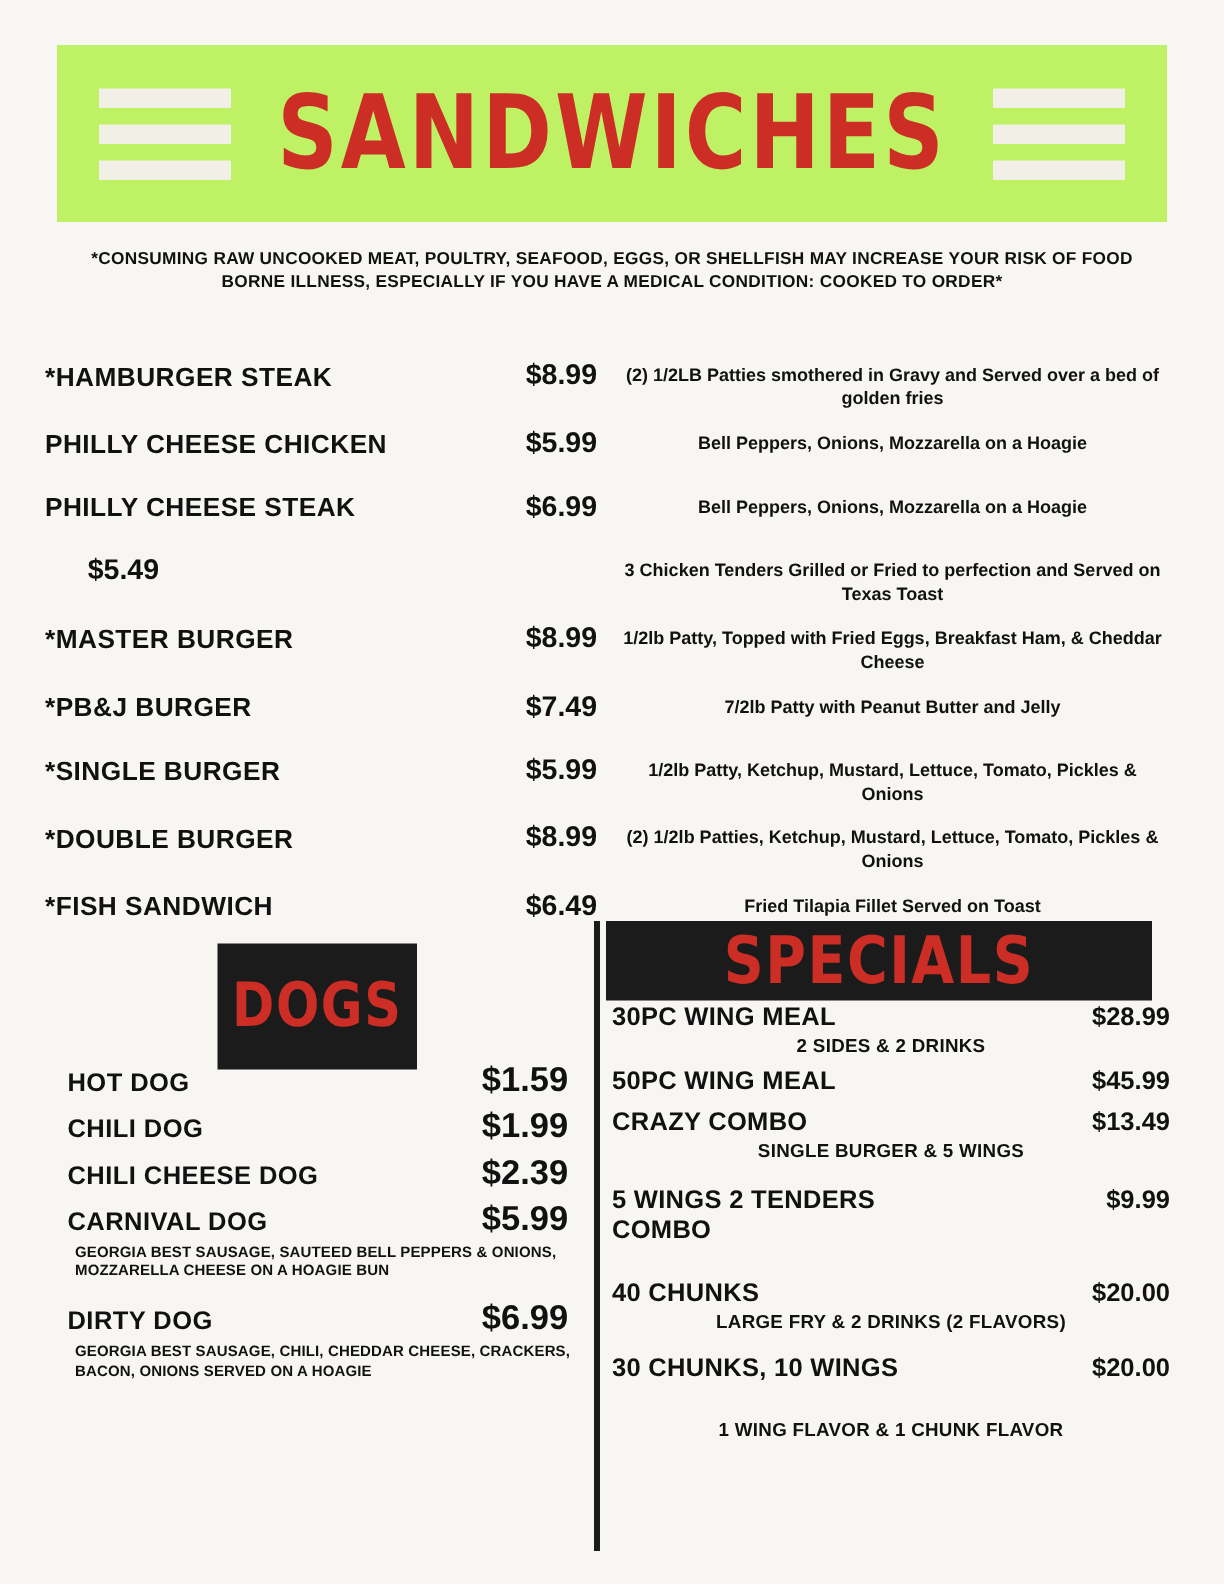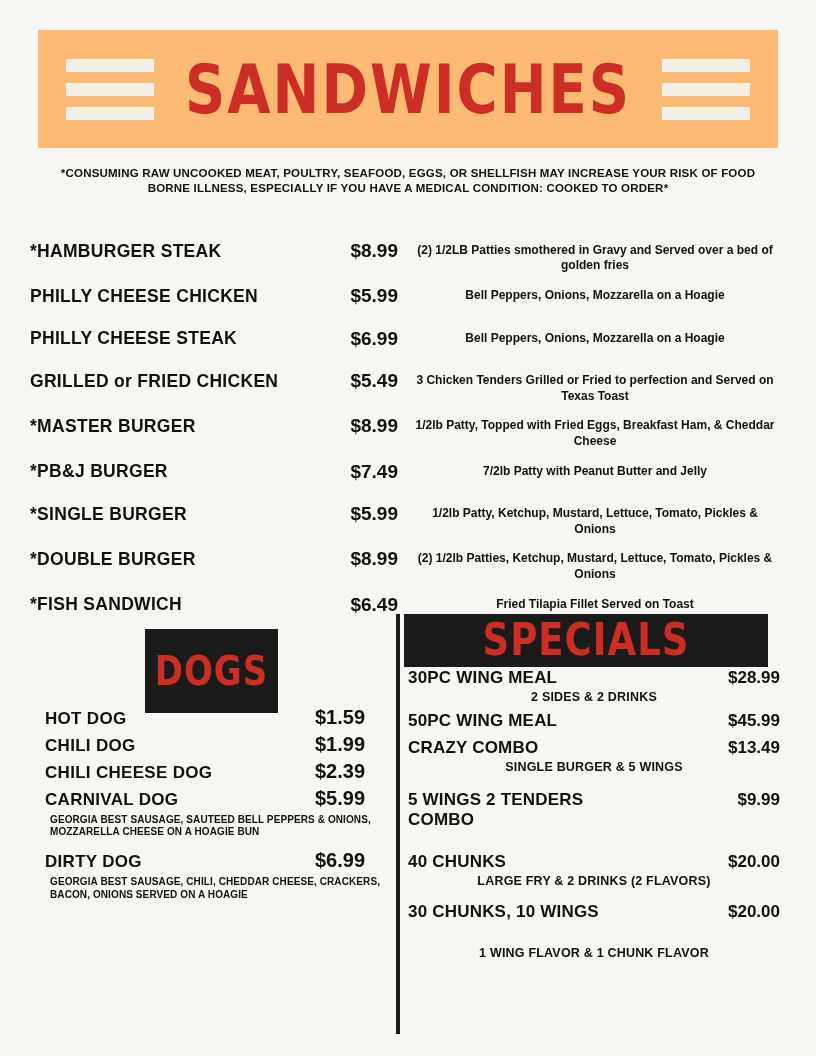--- a/index.html
+++ b/index.html
@@ -23,21 +23,21 @@
     padding: 0;
   }
 
   
   .header-banner {
     position: absolute;
     left: 38px;
     top: 30px;
     width: 740px;
     height: 118px;
-    background: #fdba74;
+    background: #bef264;
     display: flex;
     align-items: center;
     justify-content: space-between;
     padding: 0 28px;
     box-sizing: border-box;
   }
   .bars {
     display: flex;
     flex-direction: column;
     gap: 11px;
@@ -148,24 +148,24 @@
     align-items: baseline;
     margin-bottom: 4px;
   }
   .d-name {
     font-size: 17px;
     font-weight: bold;
     flex: 1;
     letter-spacing: 0.3px;
   }
   .d-price {
-    font-size: 20px;
+    font-size: 23px;
     font-weight: bold;
     width: 70px;
-    text-align: left;
+    text-align: center;
   }
   .d-desc {
     font-size: 10px;
     font-weight: bold;
     line-height: 1.22;
     margin: 1px 0 11px 5px;
     letter-spacing: 0.1px;
   }
 
   
@@ -274,21 +274,20 @@
     <div class="s-row">
       <div class="s-left">
         <div class="s-name">PHILLY CHEESE STEAK</div>
         <div class="s-price">$6.99</div>
       </div>
       <div class="s-desc">Bell Peppers, Onions, Mozzarella on a Hoagie</div>
     </div>
 
     <div class="s-row">
       <div class="s-left">
-        <div class="s-name">GRILLED or FRIED CHICKEN</div>
         <div class="s-price">$5.49</div>
       </div>
       <div class="s-desc">3 Chicken Tenders Grilled or Fried to perfection and Served on Texas Toast</div>
     </div>
 
     <div class="s-row">
       <div class="s-left">
         <div class="s-name">*MASTER BURGER</div>
         <div class="s-price">$8.99</div>
       </div>

